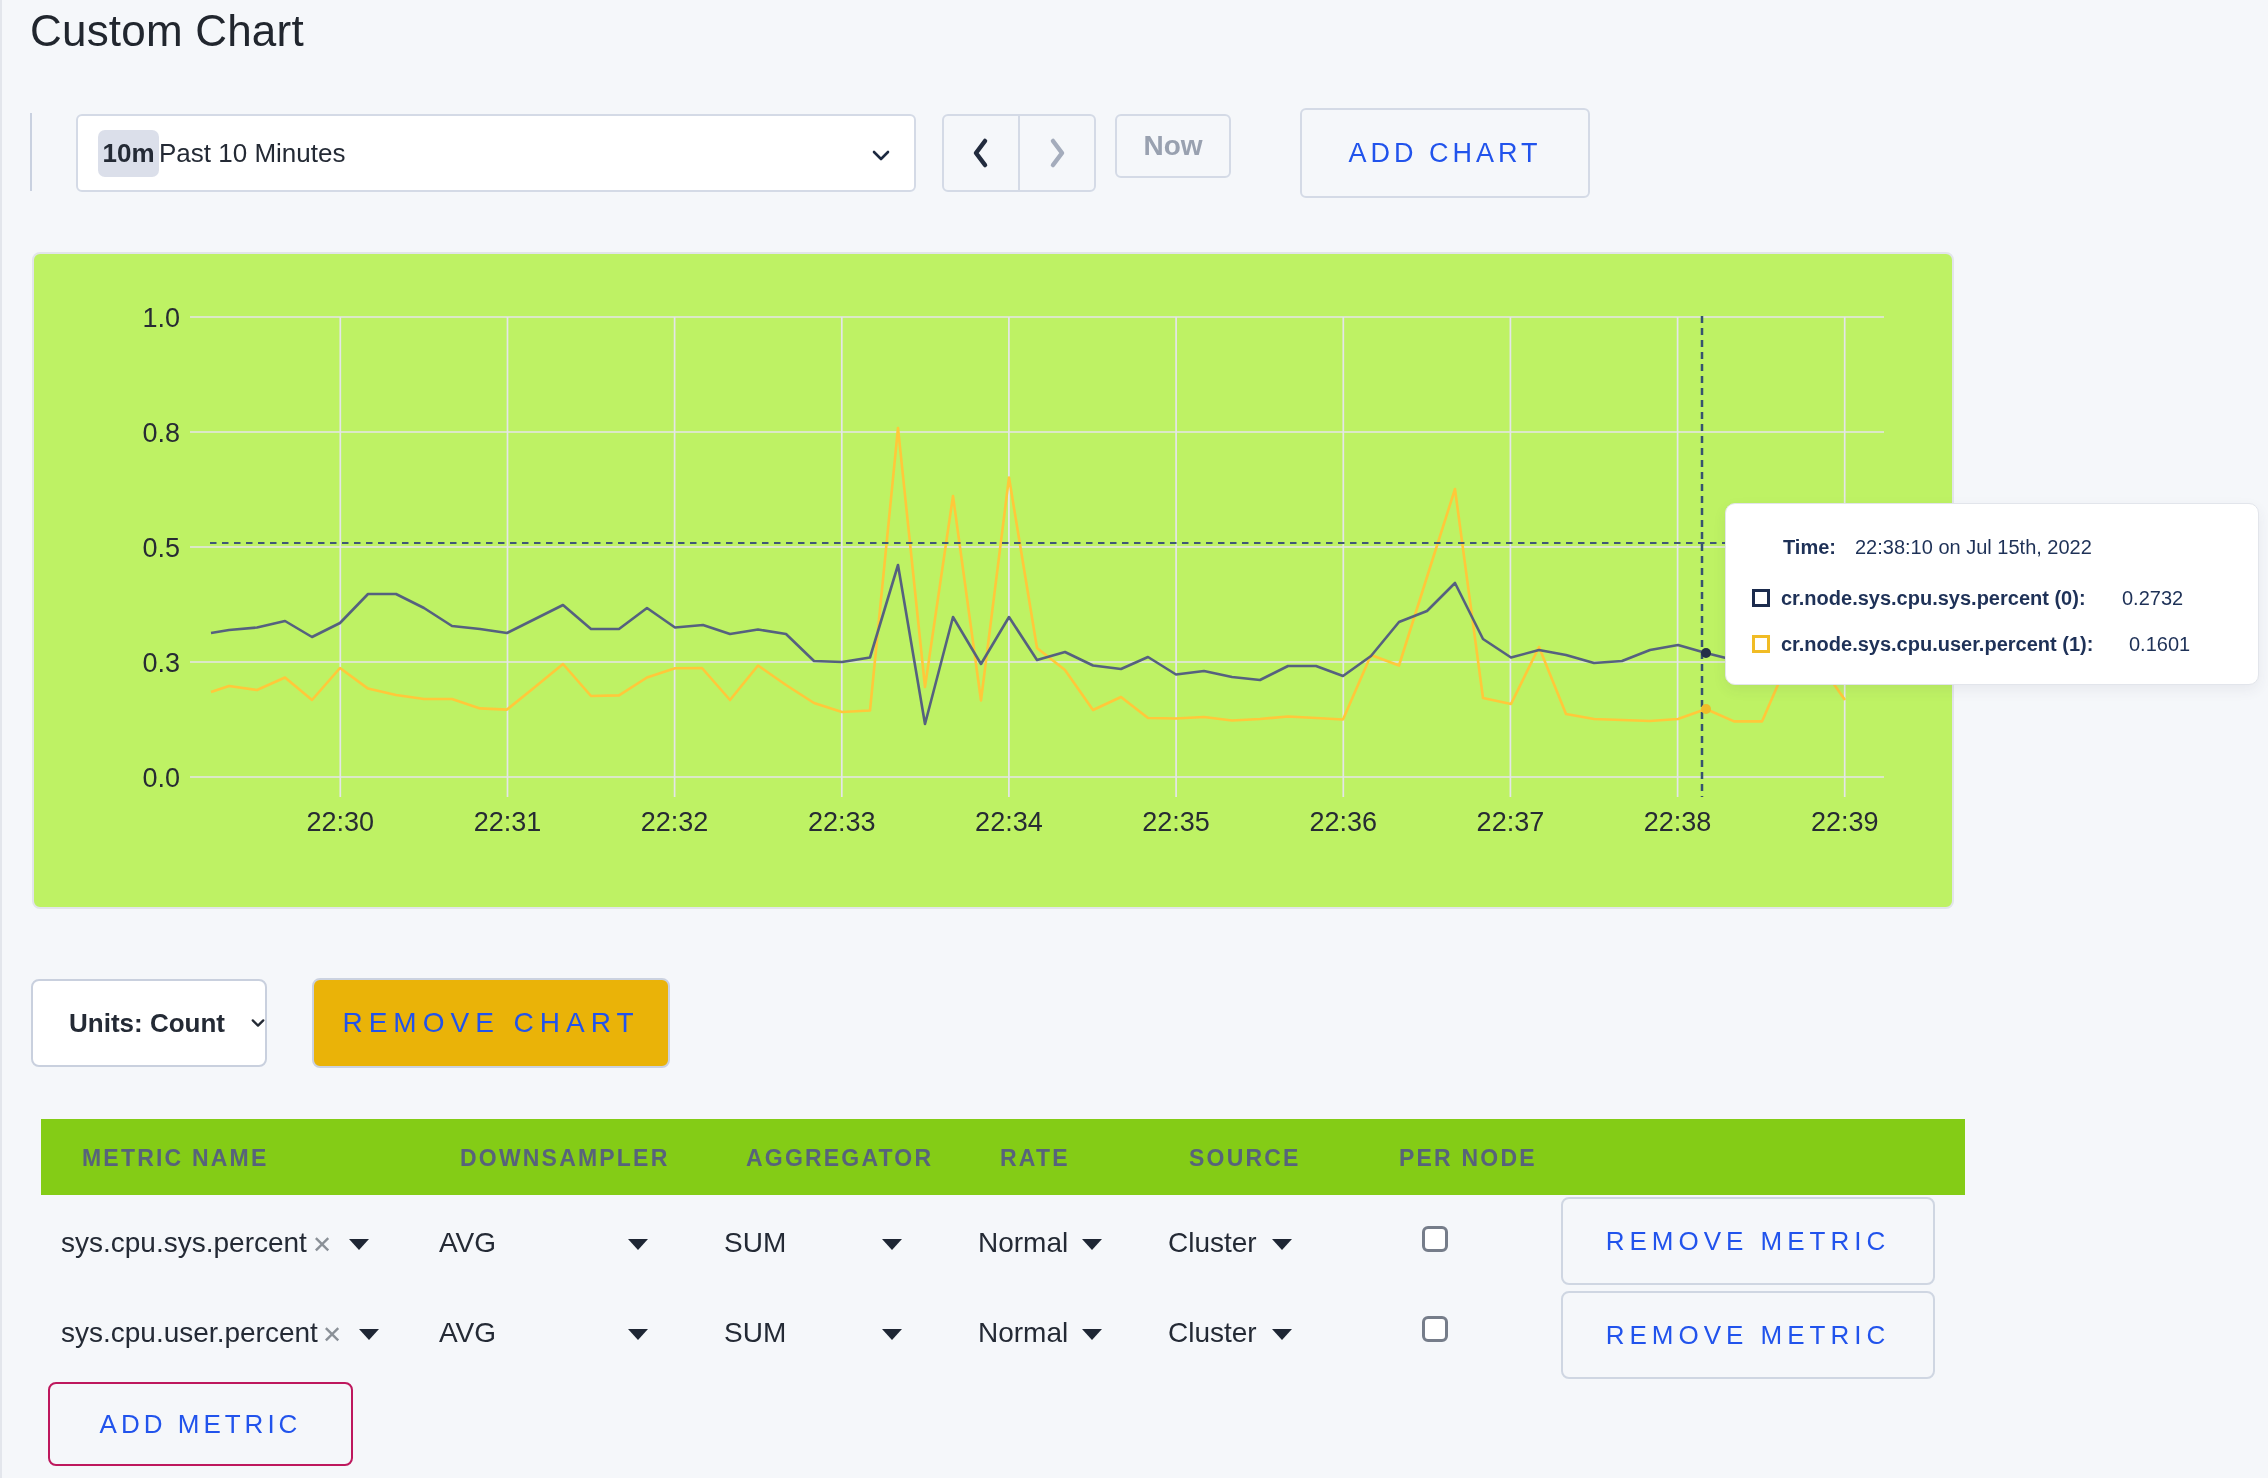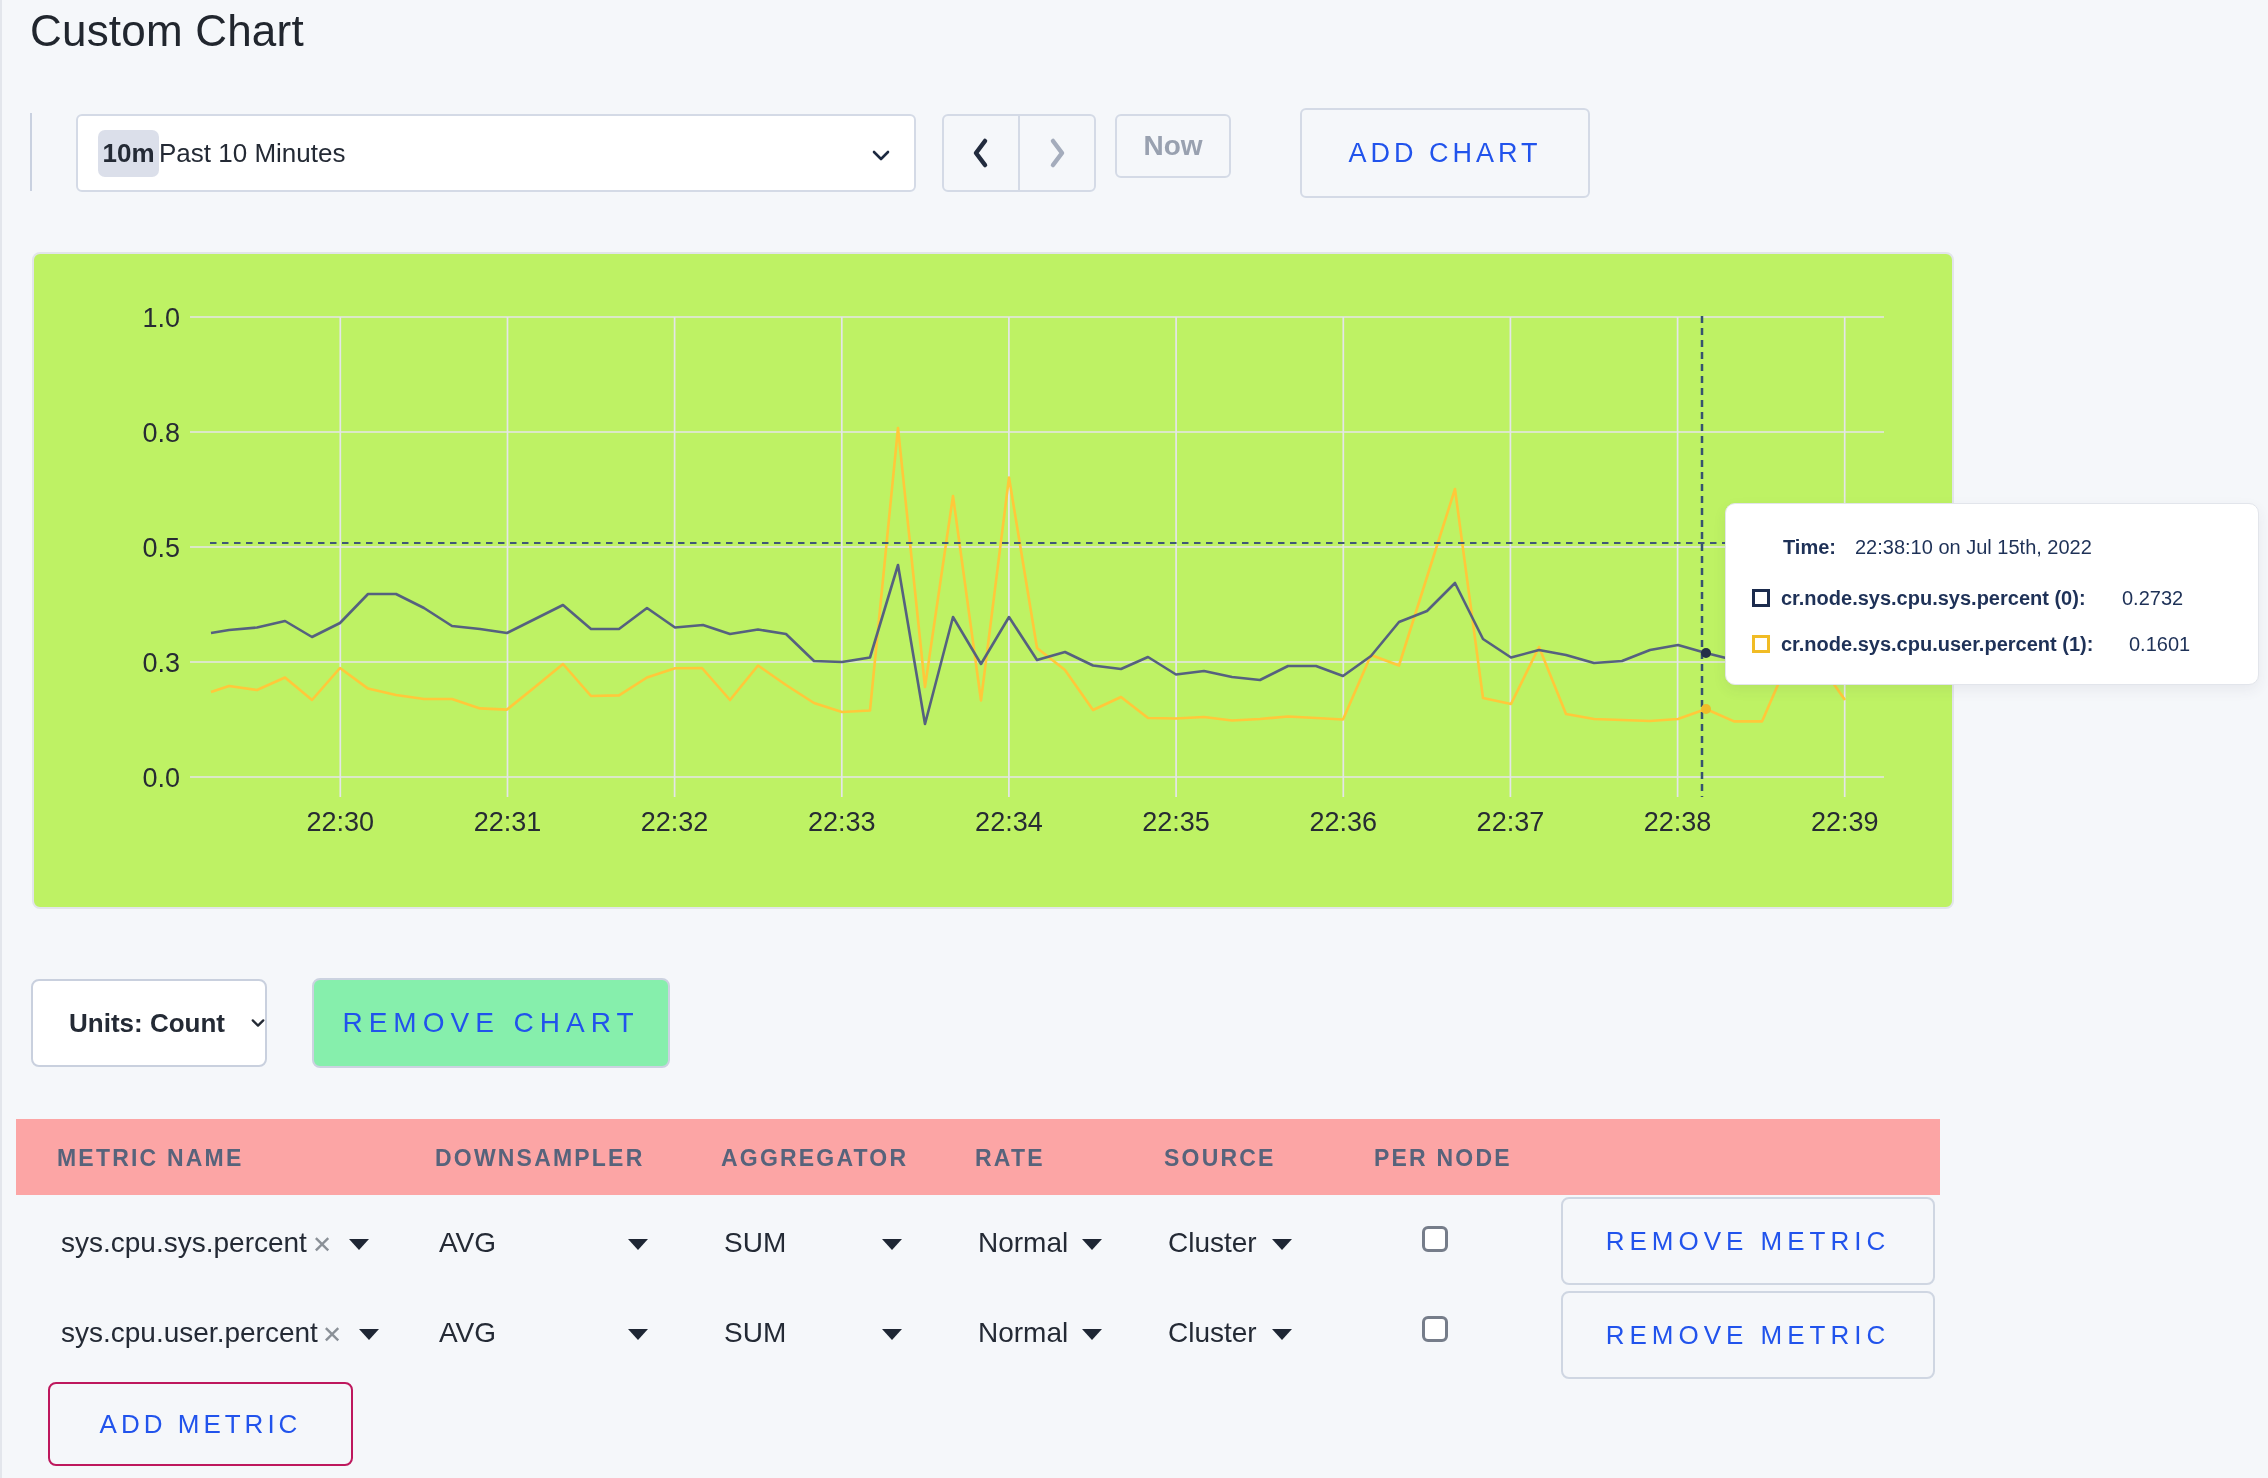--- a/index.html
+++ b/index.html
@@ -31,24 +31,24 @@
     font-size:27px; font-weight:500; color:#2153EC; letter-spacing:4px; }
   .panel { position:absolute; left:32px; top:252px; width:1922px; height:657px; background:#bef264;
     border:2px solid #E2E5EA; border-radius:8px; }
   .tooltip { position:absolute; left:1725px; top:503px; width:534px; height:182px; background:#fff;
     border:1px solid #E2E5EB; border-radius:10px; box-shadow:0 5px 14px rgba(50,60,80,0.07); }
   .tt-abs { position:absolute; font-size:20px; color:#1E3157; white-space:nowrap; }
   .tt-sw { position:absolute; width:18px; height:18px; background:#fff; }
   .units { position:absolute; left:31px; top:979px; width:236px; height:88px; background:#fff;
     border:2px solid #C9D0DE; border-radius:8px; display:flex; align-items:center; }
   .units .txt { margin-left:36px; white-space:nowrap; font-size:26px; font-weight:bold; color:#242A35; }
-  .btn-removechart { position:absolute; left:312px; top:978px; width:358px; height:90px; background:#86efac;
+  .btn-removechart { position:absolute; left:312px; top:978px; width:358px; height:90px; background:#eab308;
     border:2px solid #CBD2E0; border-radius:8px; display:flex; align-items:center; justify-content:center;
     font-size:28px; font-weight:500; color:#2153EC; letter-spacing:6px; }
-  .thead { position:absolute; left:16px; top:1119px; width:1924px; height:76px; background:#fca5a5; }
+  .thead { position:absolute; left:41px; top:1119px; width:1924px; height:76px; background:#84cc16; }
   .th { position:absolute; top:26px; font-size:23px; font-weight:bold; color:#57637B; letter-spacing:2.2px; }
   .cell { position:absolute; font-size:28px; color:#242A35; }
   .x-ic { color:#8A9097; font-size:24px; }
   .tri { display:inline-block; width:0; height:0; border-left:10px solid transparent;
     border-right:10px solid transparent; border-top:11px solid #1E2634; }
   .checkbox { position:absolute; width:26px; height:26px; border:3px solid #767D8A; border-radius:6px; background:#fff; }
   .btn-removemetric { position:absolute; left:1561px; width:374px; height:88px;
     border:2px solid #CFD6E2; border-radius:8px; display:flex; align-items:center; justify-content:center;
     font-size:26px; font-weight:500; color:#2153EC; letter-spacing:5px; }
   .btn-addmetric { position:absolute; left:48px; top:1382px; width:305px; height:84px;

